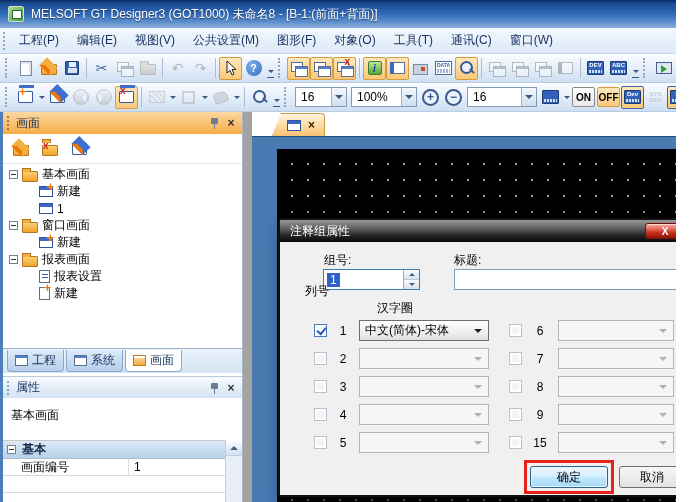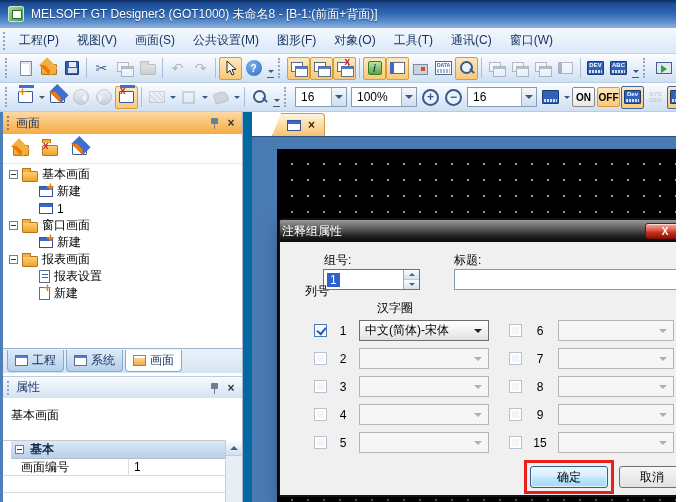--- a/index.html
+++ b/index.html
@@ -1,17 +1,17 @@
 <!DOCTYPE html>
 <html><head>
 <meta charset="utf-8">
 <style>
   * { margin:0; padding:0; box-sizing:border-box; }
   body { font-family:"Liberation Sans","DejaVu Sans",sans-serif; }
-  .win { position:relative; width:676px; height:502px; background:#0369a1; overflow:hidden; font-size:12px; color:#000; }
+  .win { position:relative; width:676px; height:502px; background:#a3a3a3; overflow:hidden; font-size:12px; color:#000; }
 
   
   .titlebar { position:absolute; left:0; top:0; right:0; height:28px;
     background:linear-gradient(#0d2f63 0%,#1d4d95 14%,#2f67b5 48%,#5d8fcd 78%,#8ab1de 100%);
     display:flex; align-items:center; padding:0 8px; gap:7px; }
   .appicon { width:16px; height:16px; border:1px solid #cfe4cf; border-radius:2px;
     background:linear-gradient(135deg,#aede8e,#3f9c45); position:relative; flex:0 0 auto; }
   .appicon::after { content:""; position:absolute; left:3px; top:3px; width:8px; height:7px; background:#fff; border:1px solid #2e6e34; }
   .wtitle { color:#fff; font-size:12px; text-shadow:0 1px 1px rgba(0,0,0,.5); white-space:nowrap; }
 
@@ -114,21 +114,21 @@
   .ti-page.pen::after { content:""; position:absolute; left:2px; top:3px; width:6px; height:1px; background:#2f62b8; box-shadow:0 3px 0 #2f62b8; }
 
   .tabbar { position:absolute; left:0; top:236px; right:0; height:25px; background:linear-gradient(#eaf2fa,#d4e4f4); display:flex; align-items:flex-start; gap:2px; padding:1px 0 0 4px; border-top:1px solid #9db4cc; }
   .btab { height:22px; display:flex; align-items:center; gap:4px; padding:0 7px; border:1px solid #88a8cc; border-top:none; border-radius:0 0 4px 4px; background:linear-gradient(#dcebfa,#b6cfe9); color:#15305e; white-space:nowrap; }
   .btab.active { background:#fdfefe; }
   .btab .bti { width:13px; height:11px; background:#fff; border:1px solid #5c6e8e; box-shadow:inset 0 2px 0 #4f7fd0; }
   .btab.active .bti { background:linear-gradient(#fde0a8,#f6ab45); border-color:#c07c18; box-shadow:inset 0 2px 0 #fff; }
 
   .psub { position:absolute; left:0; top:290px; right:0; height:26px; display:flex; align-items:center; padding:0 8px; }
   .pgrid { position:absolute; left:0; top:328px; right:17px; bottom:0; border-top:1px solid #c8c8c8; }
-  .pgroup { height:18px; display:flex; align-items:center; gap:6px; padding:0 4px; background:linear-gradient(#dce9f7,#b8d0ea); border-bottom:1px solid #aebecf; font-weight:bold; color:#10264a;margin-left:8px; }
+  .pgroup { height:18px; display:flex; align-items:center; gap:6px; padding:0 4px; background:linear-gradient(#dce9f7,#b8d0ea); border-bottom:1px solid #aebecf; font-weight:bold; color:#10264a; }
   .prow { height:17px; display:flex; border-bottom:1px solid #dcdcdc; }
   .pc1 { width:126px; padding-left:18px; border-right:1px solid #dcdcdc; display:flex; align-items:center; }
   .pc2 { flex:1; padding-left:5px; display:flex; align-items:center; }
   .pscroll { position:absolute; right:0; top:328px; width:17px; bottom:0; background:#e8eef5; border-left:1px solid #c2cedb; }
   .parrow { height:16px; border-bottom:1px solid #c2cedb; background:linear-gradient(#fdfefe,#d2dfec); display:flex; align-items:center; justify-content:center; }
   .parrow::after { content:""; border:4px solid transparent; border-bottom-color:#44618c; margin-bottom:3px; }
 
   
   .editor { position:absolute; left:252px; top:112px; right:0; bottom:0; background:#fff; }
   .etab { position:absolute; left:20px; top:1px; height:23px; display:flex; align-items:center; gap:5px; padding:0 9px 0 14px;
@@ -137,21 +137,21 @@
   .etab .eti { width:14px; height:11px; background:#fff; border:1px solid #31549c; box-shadow:inset 0 3px 0 #3e68c8; flex:0 0 auto; }
   .etclose { font-weight:bold; color:#402800; margin-left:2px; }
   .mdi { position:absolute; left:0; top:24px; right:0; bottom:0; background:#4a7ab2; border-top:1px solid #274e7d; }
   .canvas { position:absolute; left:25px; top:12px; right:0; bottom:0; background-color:#000;
     background-image:radial-gradient(circle,#9a9a9a .9px,transparent 1.4px); background-size:16px 16px; background-position:7px 7px; }
 
   
   .dialog { position:absolute; left:278px; top:218px; width:415px; height:279px; background:#f0f0f0;
     border:2px solid #111; border-radius:4px 4px 2px 2px; box-shadow:8px 10px 22px rgba(0,0,0,.65); z-index:50; }
   .dtitle { position:absolute; left:0; top:0; right:0; height:22px; border-radius:2px 2px 0 0;
-    background:linear-gradient(#9a9a9a,#5c5c5c 40%,#232323 72%,#0a0a0a); display:flex; align-items:center; padding:0 2px; }
+    background:linear-gradient(#9a9a9a,#5c5c5c 40%,#232323 72%,#0a0a0a); display:flex; align-items:center; padding:0 10px; }
   .dtext { color:#fff; }
   .dclose { position:absolute; right:6px; top:3px; width:40px; height:16px; border-radius:3px; border:1px solid #7c0f05;
     background:linear-gradient(#f8b0a4,#e2614e 40%,#c1301c 62%,#8f1505); color:#fff; font-weight:bold; font-size:10px;
     display:flex; align-items:center; justify-content:center; box-shadow:inset 0 1px 0 rgba(255,255,255,.55); }
   .dlabel { position:absolute; white-space:nowrap; }
   .inp { position:absolute; height:21px; background:#fff; border:1px solid #7f9db9; display:flex; align-items:center; padding-left:3px; }
   .inp.focus { border-color:#3c7fb1; }
   .selval { background:#2e62c9; color:#fff; padding:0 3px; }
   .spin { position:absolute; right:0; top:0; width:16px; height:19px; display:flex; flex-direction:column; border-left:1px solid #95aec5; }
   .spbtn { flex:1; background:linear-gradient(#fafcfe,#d7e3ee); border-bottom:1px solid #b9c9d8; display:flex; align-items:center; justify-content:center; }
@@ -180,22 +180,22 @@
 <div class="win">
 
   <div class="titlebar">
     <span class="appicon"></span>
     <span class="wtitle">MELSOFT GT Designer3 (GOT1000) 未命名8 - [B-1:(前面+背面)]</span>
   </div>
 
   <div class="menubar">
     <span class="mgrip"></span>
     <span class="mi">工程(P)</span>
+    <span class="mi">编辑(E)</span>
     <span class="mi">视图(V)</span>
-    <span class="mi">画面(S)</span>
     <span class="mi">公共设置(M)</span>
     <span class="mi">图形(F)</span>
     <span class="mi">对象(O)</span>
     <span class="mi">工具(T)</span>
     <span class="mi">通讯(C)</span>
     <span class="mi">窗口(W)</span>
 
   </div>
 
   <div class="tb tb1">

